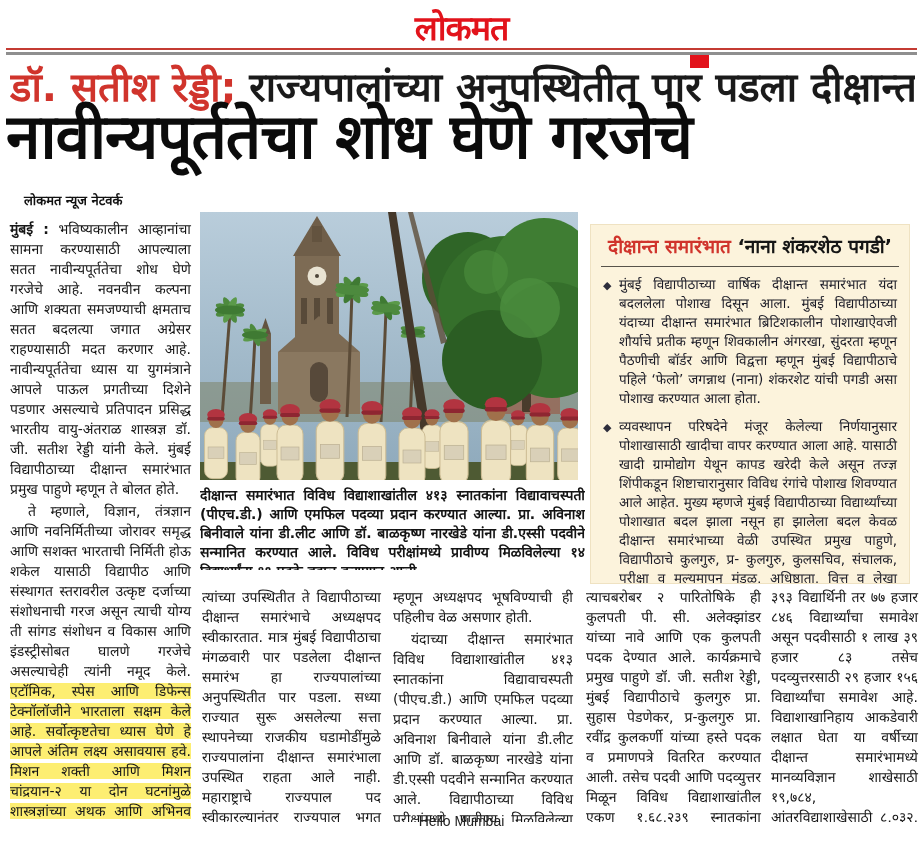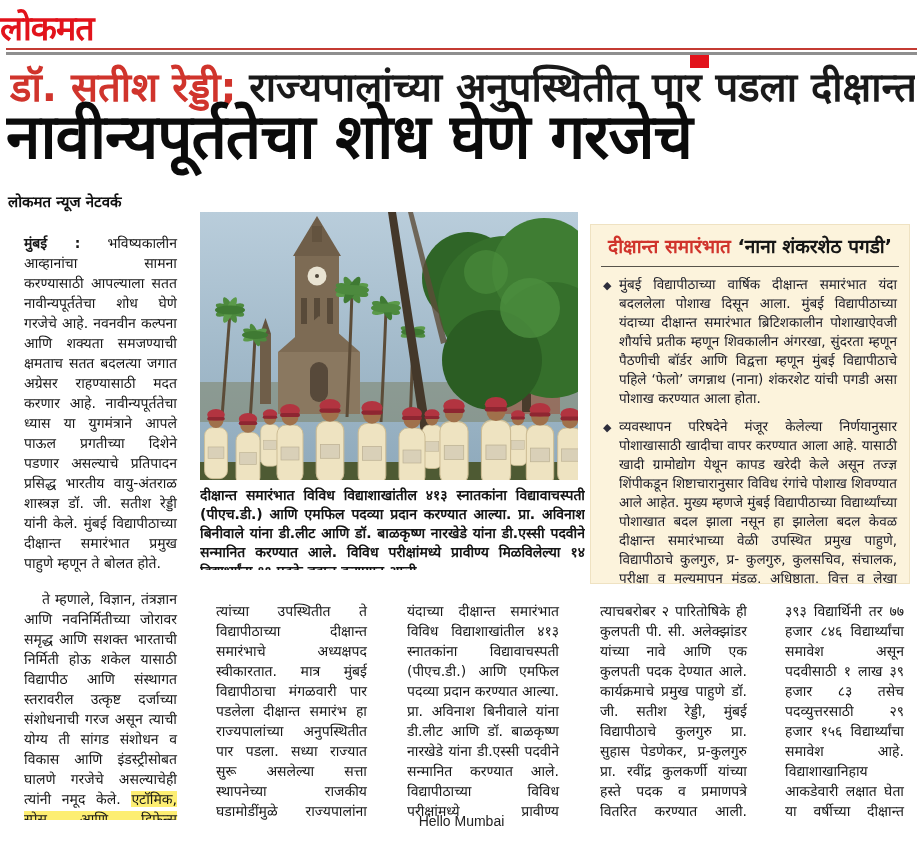--- a/index.html
+++ b/index.html
@@ -1,36 +1,36 @@
 <!DOCTYPE html>
 <html><head>
 <meta charset="utf-8">
 <style>
   html,body{margin:0;padding:0;background:#fff;}
   .page{position:relative;width:923px;height:854px;background:#ffffff;overflow:hidden;
         font-family:"DejaVu Sans","Liberation Sans",sans-serif;color:#111;}
 
   
-  .masthead{position:absolute;top:4px;left:0;width:100%;text-align:left;}
+  .masthead{position:absolute;top:4px;left:0;width:100%;text-align:center;}
   .logo{font-size:34px;font-weight:800;color:#e2131b;letter-spacing:-1px;}
   .rule-red{position:absolute;top:48px;left:6px;width:911px;height:2px;background:#c43b33;}
   .rule-gray{position:absolute;top:52px;left:6px;width:911px;height:3px;background:#8f8f8f;}
   .red-mark{position:absolute;top:55px;left:690px;width:19px;height:13px;background:#e2131b;}
 
   
   .kicker{position:absolute;top:58px;left:10px;width:905px;font-size:40px;white-space:nowrap;overflow:hidden;}
   .kicker .k-red{color:#d0342c;font-weight:700;}
   .kicker .k-black{color:#1a1a1a;font-weight:600;}
   .headline{position:absolute;top:97px;left:6px;width:913px;font-size:62px;line-height:80px;
             font-weight:800;color:#0b0b0b;letter-spacing:-1px;white-space:nowrap;overflow:hidden;}
-  .byline{position:absolute;top:191px;left:8px;font-size:15px;font-weight:700;color:#111;}
+  .byline{position:absolute;top:191px;left:24px;font-size:13px;font-weight:700;color:#111;}
 
   
   .ncol{position:absolute;font-size:14px;line-height:20px;text-align:justify;color:#161616;overflow:hidden;}
-  .ncol p{margin:16px;}
+  .ncol p{margin:2px;}
   .ncol p + p{text-indent:18px;}
   #col1{top:217px;left:8px;width:185px;height:603px;}
   #col1 p.p2{margin-top:2px;text-indent:18px;}
   .dateline{font-weight:700;}
   .hl{background:#fdee72;}
   #col2{top:585px;left:200px;width:183px;height:237px;}
   #col3{top:585px;left:391px;width:184px;height:237px;}
   #col4{top:585px;left:584px;width:179px;height:237px;}
   #col5{top:585px;left:769px;width:151px;height:237px;}
 
@@ -208,20 +208,21 @@
         <span class="diamond">◆</span>
         <span>व्यवस्थापन परिषदेने मंजूर केलेल्या निर्णयानुसार पोशाखासाठी खादीचा वापर करण्यात आला आहे. यासाठी खादी ग्रामोद्योग येथून कापड खरेदी केले असून तज्ज्ञ शिंपीकडून शिष्टाचारानुसार विविध रंगांचे पोशाख शिवण्यात आले आहेत. मुख्य म्हणजे मुंबई विद्यापीठाच्या विद्यार्थ्यांच्या पोशाखात बदल झाला नसून हा झालेला बदल केवळ दीक्षान्त समारंभाच्या वेळी उपस्थित प्रमुख पाहुणे, विद्यापीठाचे कुलगुरु, प्र- कुलगुरु, कुलसचिव, संचालक, परीक्षा व मूल्यमापन मंडळ, अधिष्ठाता, वित्त व लेखा अधिकारी, विविध प्राधिकरणाचे मान्यवर सदस्य यांच्यापुरताच मर्यादित आहे. मुंबई विद्यापीठाच्या या बदललेल्या ड्रेसकोडची चर्चा समाजमाध्यमावर जोरदार सुरू आहे.</span>
       </div>
     </div>
   </div>
 
   <div class="ncol" id="col2">
     <p>त्यांच्या उपस्थितीत ते विद्यापीठाच्या दीक्षान्त समारंभाचे अध्यक्षपद स्वीकारतात. मात्र मुंबई विद्यापीठाचा मंगळवारी पार पडलेला दीक्षान्त समारंभ हा राज्यपालांच्या अनुपस्थितीत पार पडला. सध्या राज्यात सुरू असलेल्या सत्ता स्थापनेच्या राजकीय घडामोडींमुळे राज्यपालांना दीक्षान्त समारंभाला उपस्थित राहता आले नाही. महाराष्ट्राचे राज्यपाल पद स्वीकारल्यानंतर राज्यपाल भगत सिंह कोश्यारी यांची विद्यापीठाचे कुलपती</p>
   </div>
   <div class="ncol" id="col3">
+    <p>म्हणून अध्यक्षपद भूषविण्याची ही पहिलीच वेळ असणार होती.</p>
     <p>यंदाच्या दीक्षान्त समारंभात विविध विद्याशाखांतील ४१३ स्नातकांना विद्यावाचस्पती (पीएच.डी.) आणि एमफिल पदव्या प्रदान करण्यात आल्या. प्रा. अविनाश बिनीवाले यांना डी.लीट आणि डॉ. बाळकृष्ण नारखेडे यांना डी.एस्सी पदवीने सन्मानित करण्यात आले. विद्यापीठाच्या विविध परीक्षांमध्ये प्रावीण्य मिळविलेल्या १४ विद्यार्थ्यांना १९ पदके बहाल करण्यात आली.</p>
   </div>
   <div class="ncol" id="col4">
     <p>त्याचबरोबर २ पारितोषिके ही कुलपती पी. सी. अलेक्झांडर यांच्या नावे आणि एक कुलपती पदक देण्यात आले. कार्यक्रमाचे प्रमुख पाहुणे डॉ. जी. सतीश रेड्डी, मुंबई विद्यापीठाचे कुलगुरु प्रा. सुहास पेडणेकर, प्र-कुलगुरु प्रा. रवींद्र कुलकर्णी यांच्या हस्ते पदक व प्रमाणपत्रे वितरित करण्यात आली. तसेच पदवी आणि पदव्युत्तर मिळून विविध विद्याशाखांतील एकूण १,६८,२३९ स्नातकांना पदव्या प्रदान करण्यात आल्या. यामध्ये ९० हजार</p>
   </div>
   <div class="ncol" id="col5">
     <p>३९३ विद्यार्थिनी तर ७७ हजार ८४६ विद्यार्थ्यांचा समावेश असून पदवीसाठी १ लाख ३९ हजार ८३ तसेच पदव्युत्तरसाठी २९ हजार १५६ विद्यार्थ्यांचा समावेश आहे. विद्याशाखानिहाय आकडेवारी लक्षात घेता या वर्षीच्या दीक्षान्त समारंभामध्ये मानव्यविज्ञान शाखेसाठी १९,७८४, आंतरविद्याशाखेसाठी ८,०३२, वाणिज्य व व्यवस्थापन शाखेसाठी ८८,४०२ आणि विज्ञान आणि तंत्रज्ञान विद्याशाखेसाठी ५२,०२१ पदव्यांचा समावेश आहे.</p>
   </div>
 
   <div class="footer">

